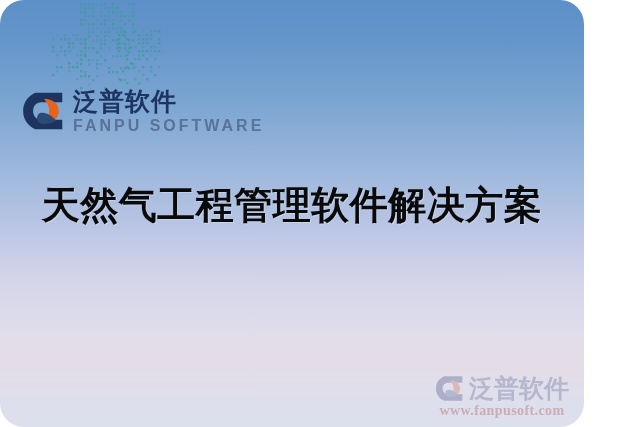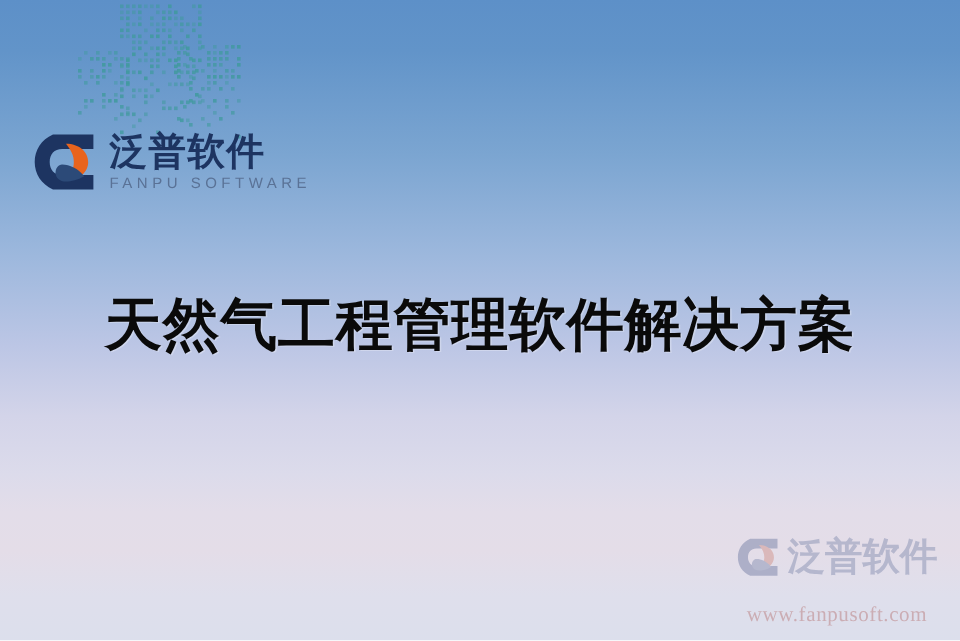--- a/index.html
+++ b/index.html
@@ -6,36 +6,37 @@
     margin: 0;
     padding: 0;
     background: #ffffff;
   }
   body {
     font-family: "Liberation Sans", "DejaVu Sans", sans-serif;
   }
 
   .banner {
     position: relative;
-    width: 640px;
+    width: 584px;
     height: 427px;
     overflow: hidden;
     background:
       linear-gradient(180deg,
         #5d90c8 0%,
         #6294c9 8%,
         #7ba5d1 24%,
         #9db8dd 40%,
         #bcc6e5 54%,
         #d3d4e9 65%,
         #dcdbeb 74%,
         #e3dde9 80%,
         #e4dde8 86%,
         #dfdfec 93%,
         #dcdfec 100%);
+    border-radius: 24px;
   }
 
   
   .pixel-skyline {
     position: absolute;
     left: 0;
     top: 0;
     width: 220px;
     height: 100px;
     pointer-events: none;
@@ -64,22 +65,22 @@
   }
   .brand-cn {
     font-size: 25px;
     font-weight: 700;
     color: #1d3461;
     letter-spacing: 1px;
     line-height: 1.05;
     white-space: nowrap;
   }
   .brand-en {
-    font-size: 10px;
-    font-weight: 400;
+    font-size: 16px;
+    font-weight: 700;
     color: #5a7296;
     letter-spacing: 3.0px;
     margin-top: 4px;
     white-space: nowrap;
   }
 
   
   .headline {
     position: absolute;
     left: 0;
@@ -89,21 +90,20 @@
     color: #0a0a0a;
     font-size: 38px;
     font-weight: 700;
     line-height: 1.33;
     letter-spacing: 0.5px;
     text-shadow: 1px 1px 0 rgba(255,255,255,0.28);
   }
   .headline-line {
     display: block;
     white-space: nowrap;
-    margin-top: 12px;
   }
 
   
   .watermark {
     position: absolute;
     right: 8px;
     bottom: 8px;
     width: 148px;
     display: flex;
     flex-direction: column;
@@ -126,24 +126,24 @@
     font-size: 25px;
     font-weight: 700;
     color: #9aa0bd;
     letter-spacing: 0px;
     line-height: 1;
     white-space: nowrap;
   }
   .wm-url {
     font-family: "Liberation Serif", "DejaVu Serif", serif;
     font-size: 14px;
-    font-weight: 400;
+    font-weight: 700;
     color: #c08f92;
     letter-spacing: 0.4px;
-    margin-top: 18px;
+    margin-top: 1px;
     white-space: nowrap;
   }
 </style>
 </head>
 <body>
 
 <div class="banner">
 
   <svg class="pixel-skyline" viewBox="0 0 220 100" width="220" height="100" aria-hidden="true">
     <g id="skyline-dots" fill="#3f9a9c">

